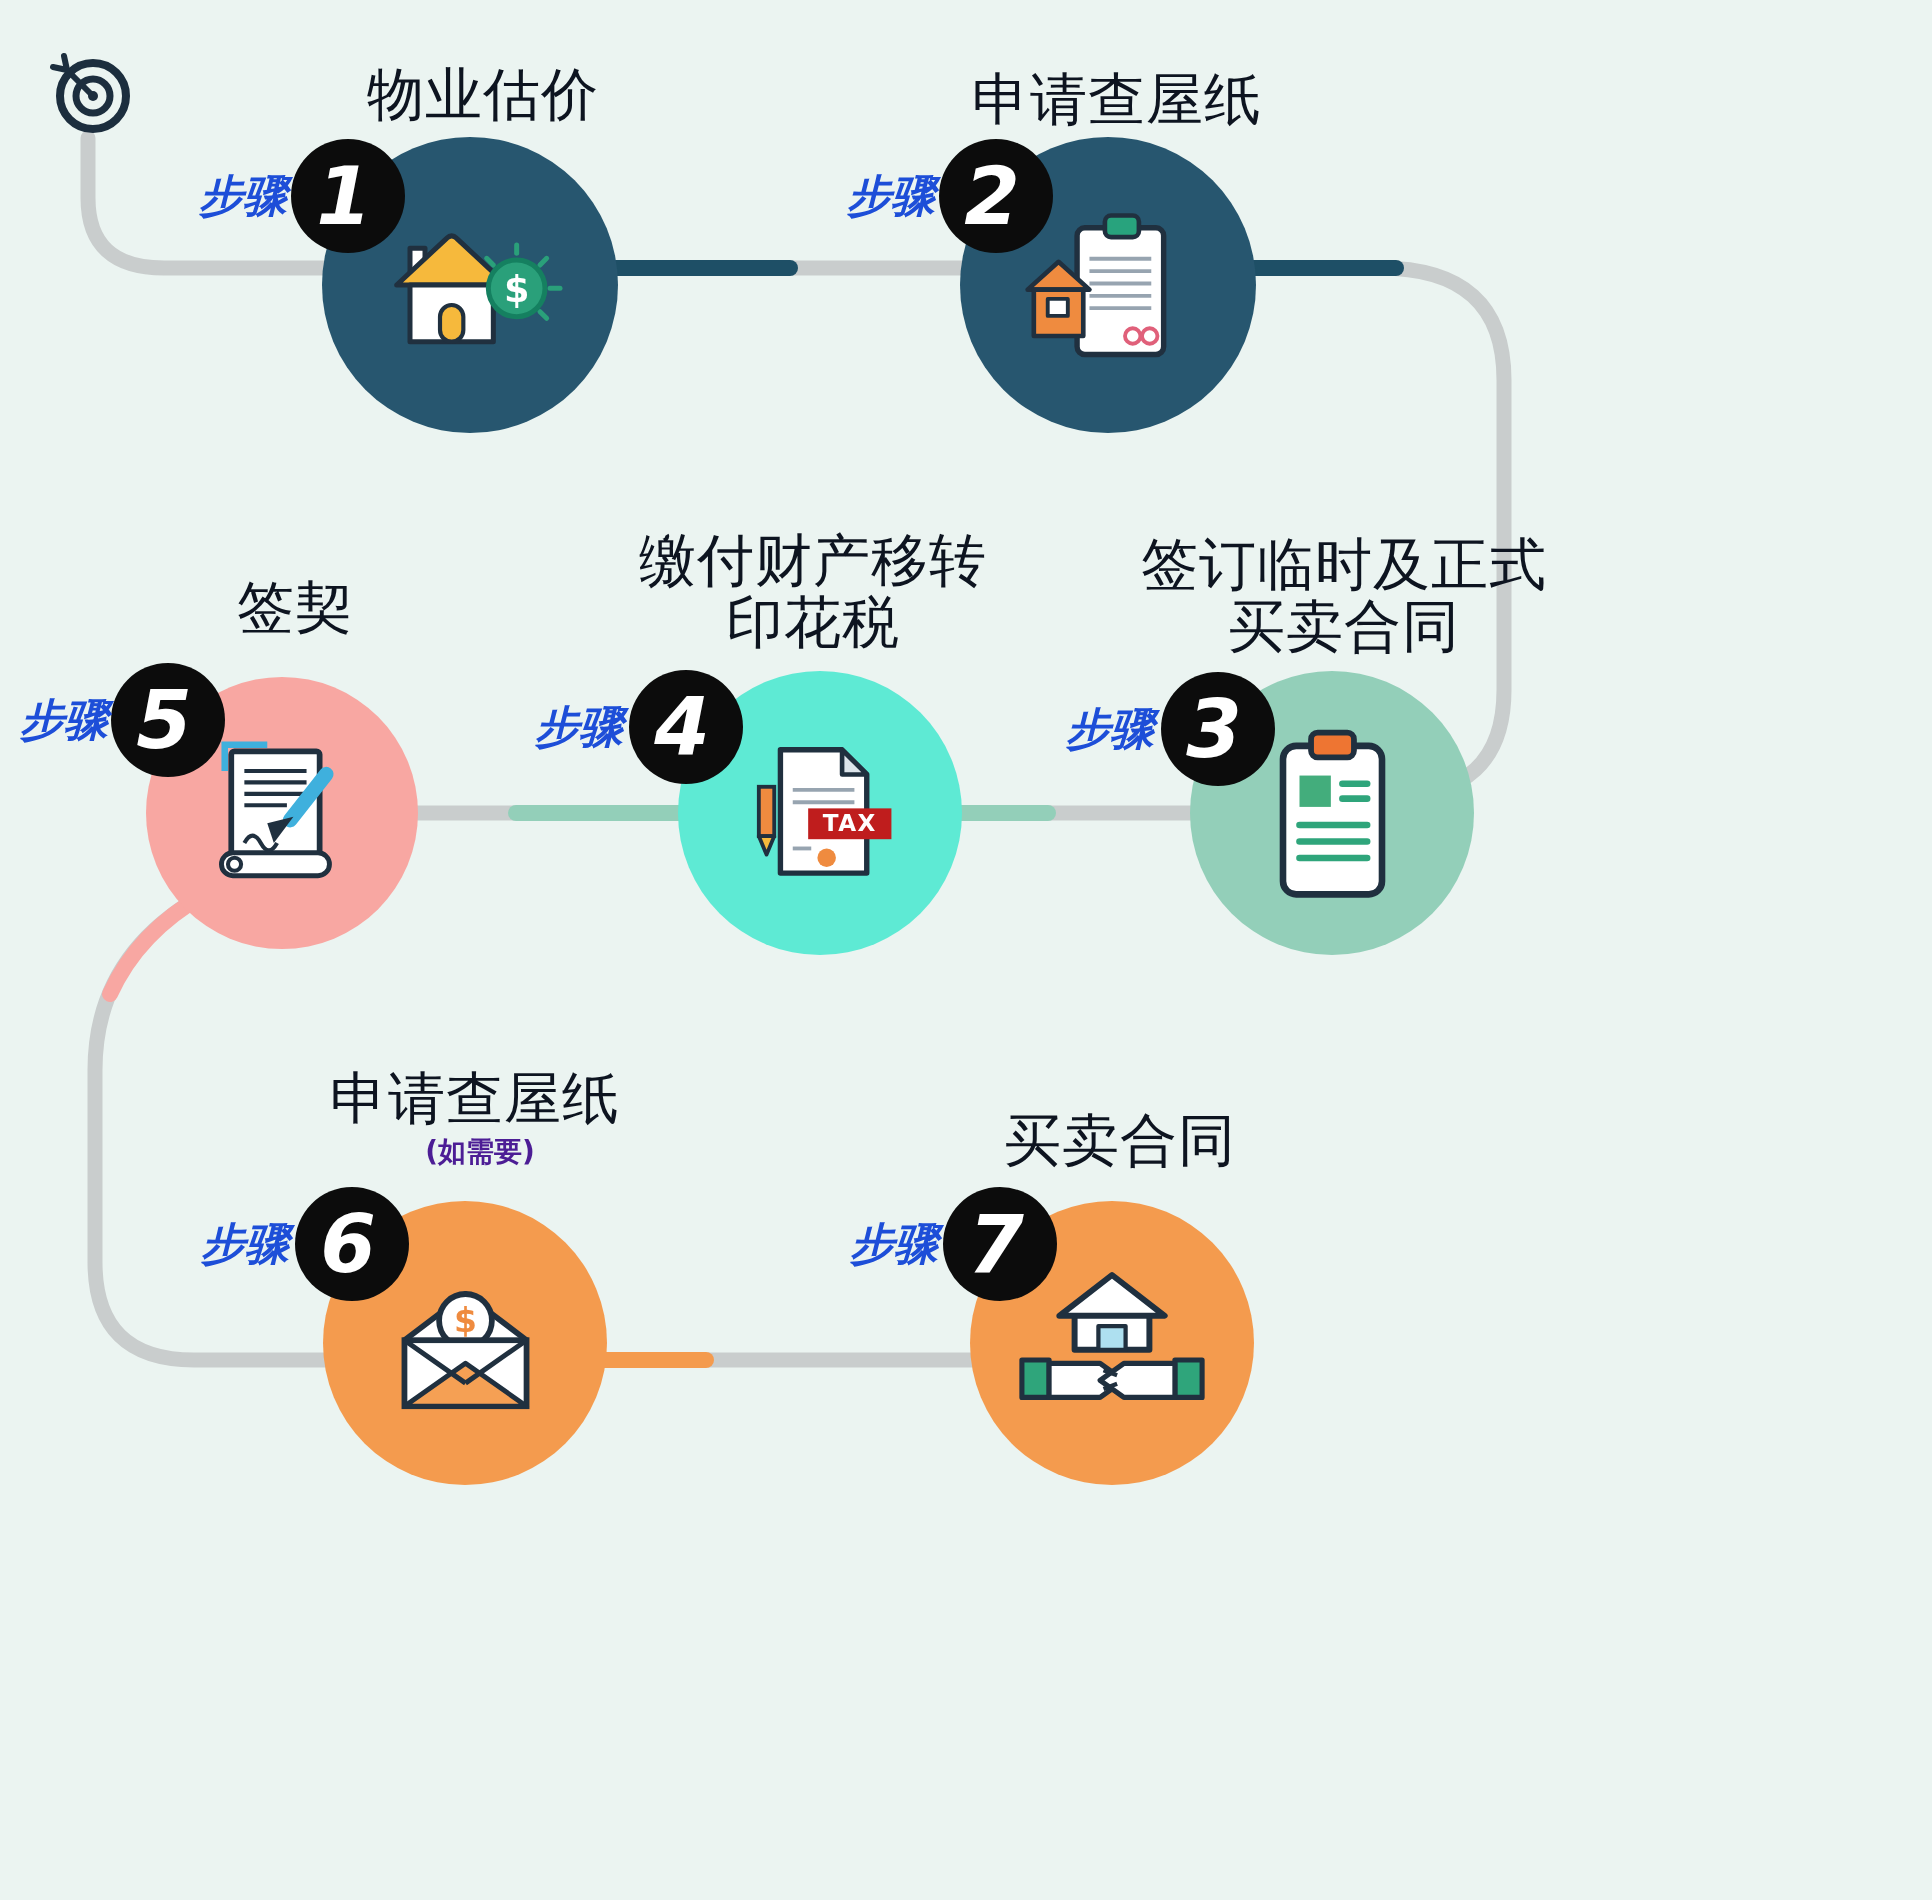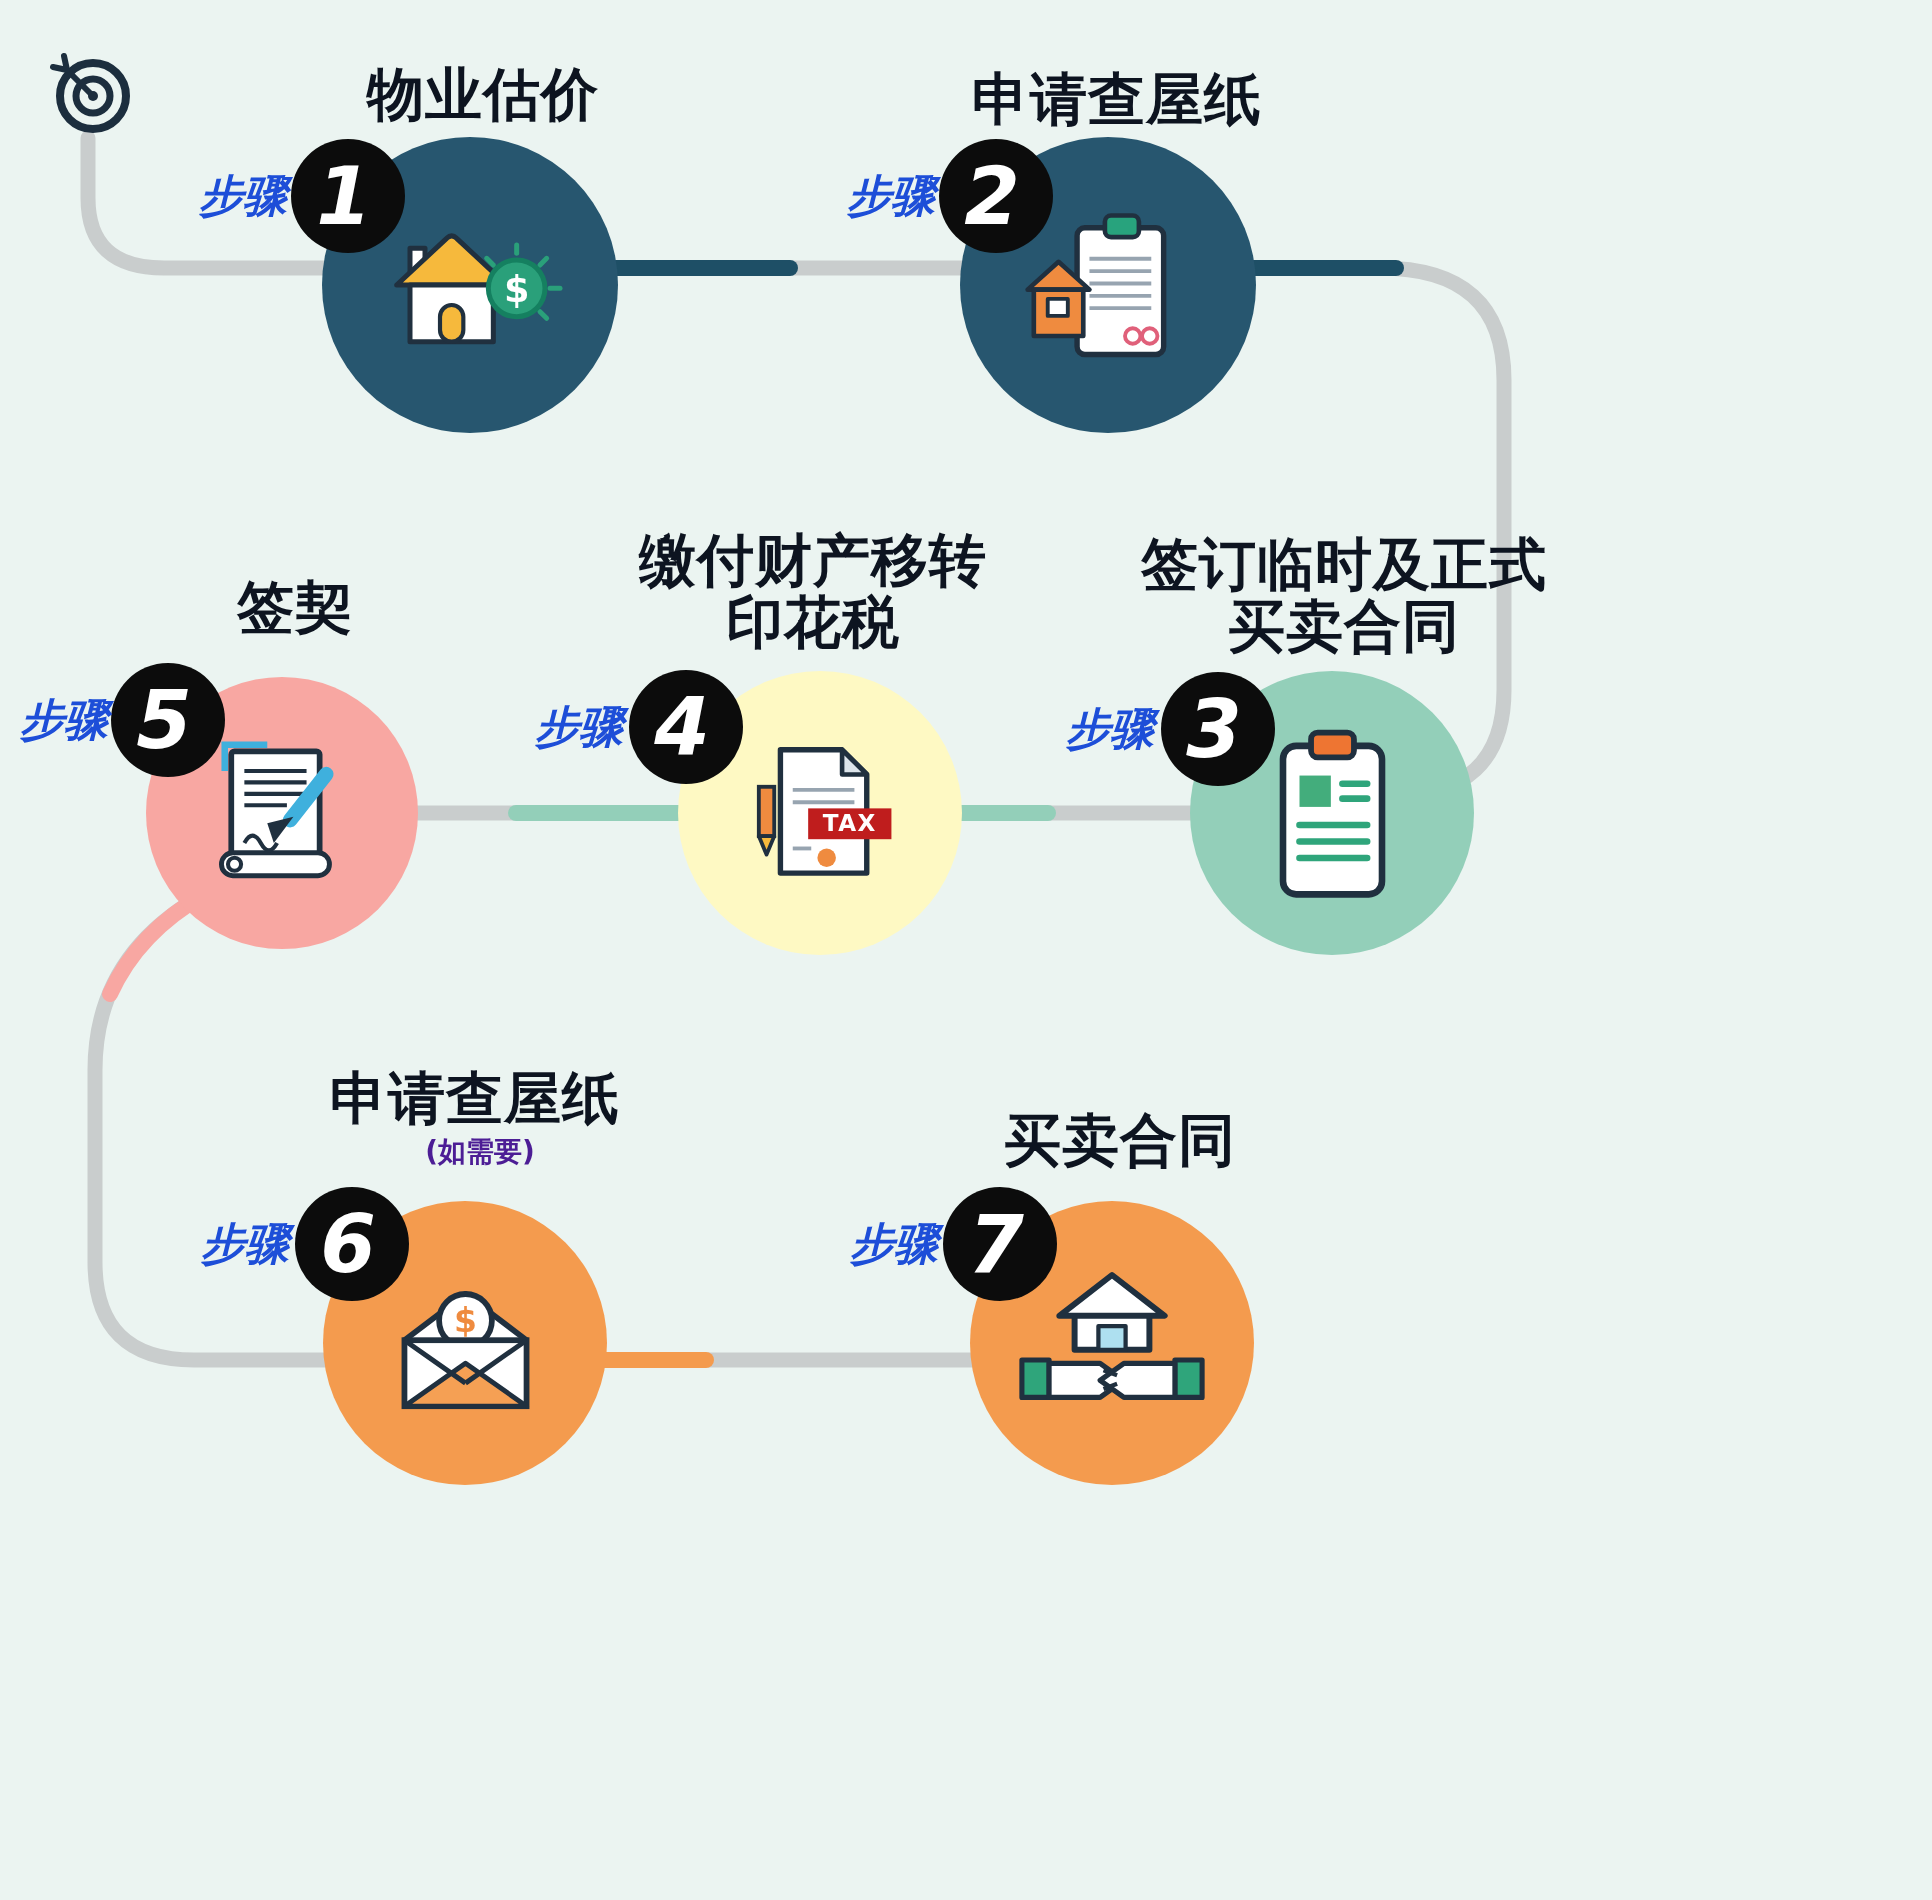--- a/index.html
+++ b/index.html
@@ -44,21 +44,21 @@
   }
   .l1 { left:243px;  top:196px; }
   .l2 { left:891px;  top:196px; }
   .l3 { left:1110px; top:729px; }
   .l4 { left:579px;  top:727px; }
   .l5 { left:64px;   top:720px; }
   .l6 { left:245px;  top:1244px; }
   .l7 { left:894px;  top:1244px; }
   .title {
     position:absolute; transform:translate(-50%,-50%);
-    font-size:57px; font-weight:700; color:#0d1420;
+    font-size:57px; font-weight:400; color:#0d1420;
     text-align:center; line-height:1.08; white-space:nowrap;
     letter-spacing:1px;
   }
   .t1 { left:483px;  top:95px; }
   .t2 { left:1117px; top:100px; }
   .t3 { left:1320px; top:596px;margin-left:24px; }
   .t4 { left:813px;  top:592px; }
   .t5 { left:255px;  top:608px;margin-left:40px; }
   .t6 { left:475px;  top:1099px; }
   .t7 { left:1120px; top:1141px; }
@@ -170,21 +170,21 @@
 </div>
 <div class="badge b3" style="background-color: rgb(12, 12, 12);">
   <span>3</span>
 </div>
 <div class="steplabel l3">步骤</div>
 <div class="title t3">
   <div>签订临时及正式</div>
   <div>买卖合同</div>
 </div>
 
-<div class="circle c4" style="background-color: #fef9c3;">
+<div class="circle c4" style="background-color: #5eead4;">
   <svg width="185" height="170" viewBox="0 0 120 110">
     <path d="M 34 14 L 74 14 L 90 30 L 90 94 L 34 94 Z" fill="#fff" stroke="#20303f" stroke-width="3.5" stroke-linejoin="round"></path>
     <path d="M 74 14 L 74 30 L 90 30 Z" fill="#dde5eb" stroke="#20303f" stroke-width="3" stroke-linejoin="round"></path>
     <g stroke="#97a4b0" stroke-width="2.5">
       <line x1="42" y1="40" x2="82" y2="40"></line>
       <line x1="42" y1="48" x2="82" y2="48"></line>
       <line x1="42" y1="78" x2="54" y2="78"></line>
     </g>
     <rect x="20" y="38" width="10" height="32" fill="#ef8b3f" stroke="#20303f" stroke-width="2.5"></rect>
     <path d="M 20 70 L 30 70 L 25 82 Z" fill="#f6b93c" stroke="#20303f" stroke-width="2.5" stroke-linejoin="round"></path>

